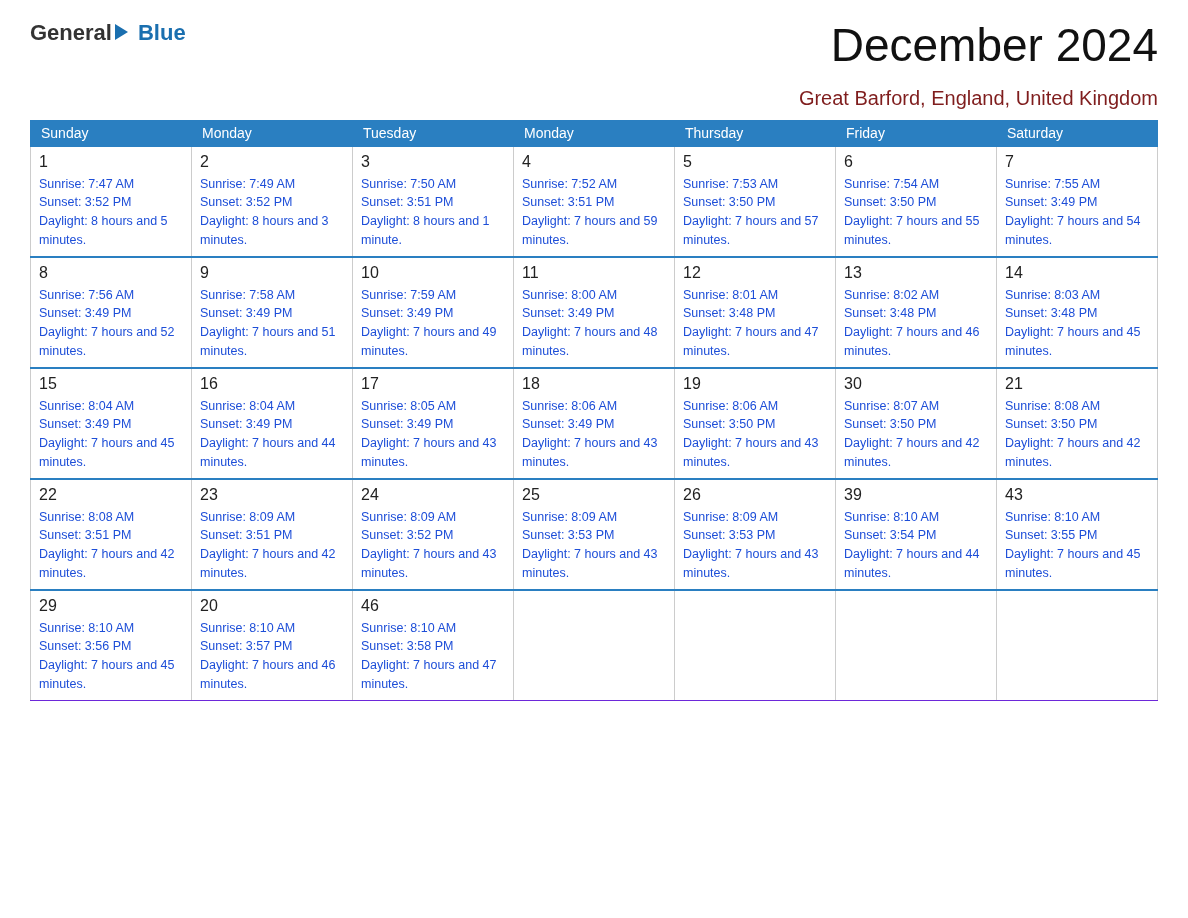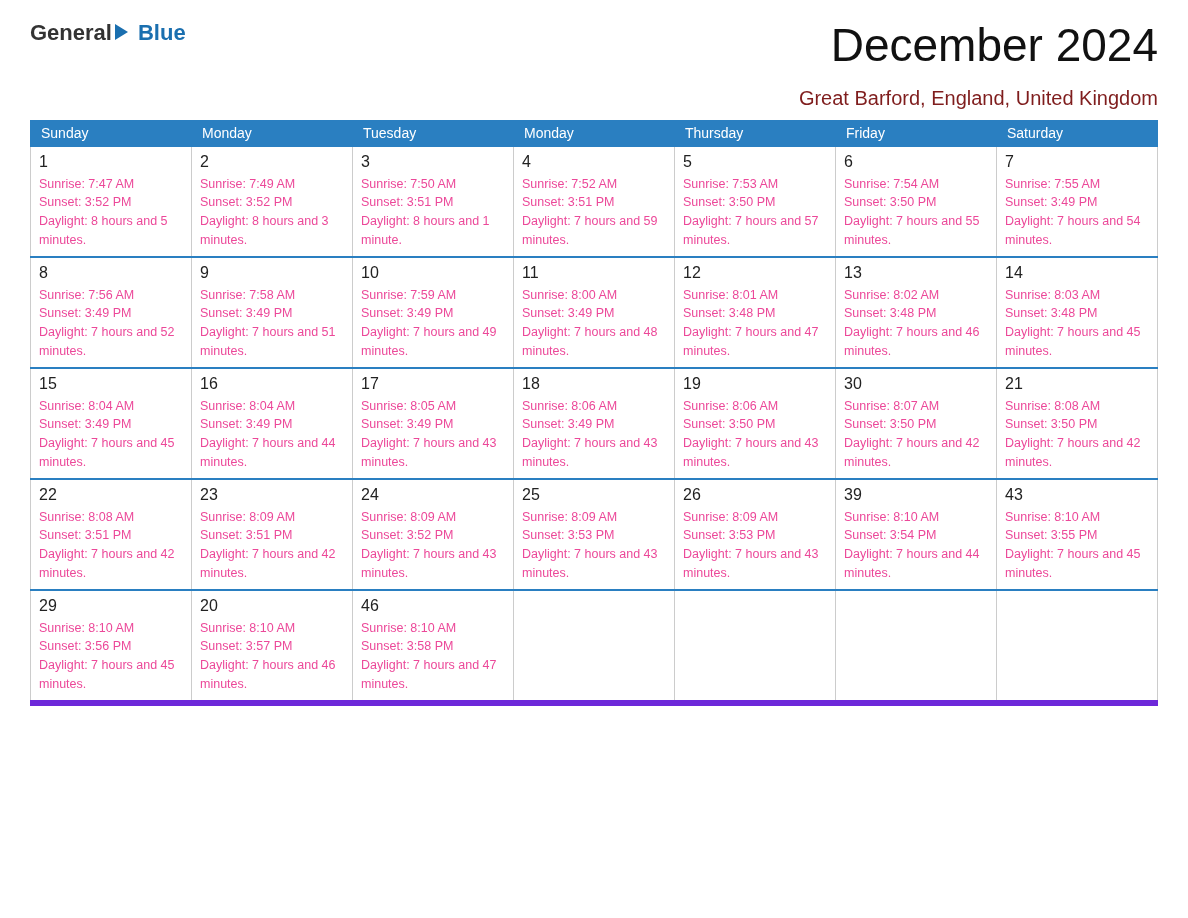--- a/index.html
+++ b/index.html
@@ -72,28 +72,28 @@
       min-height: 90px;
     }
     .day-num {
       font-size: 16px;
       font-weight: normal;
       color: #222;
       margin-bottom: 4px;
     }
     .day-info {
       font-size: 12.5px;
-      color: #ec4899;
+      color: #1d4ed8;
       line-height: 1.5;
     }
     .empty-cell {
       background: #fff;
     }
     .calendar tr:last-child td {
-      border-bottom: 6px solid #6d28d9;
+      border-bottom: 1px solid #6d28d9;
     }
     
     .logo-triangle {
       display: inline-block;
       width: 0;
       height: 0;
       border-style: solid;
       border-width: 8px 0 8px 13px;
       border-color: transparent transparent transparent #1a6faf;
       margin-left: 3px;

